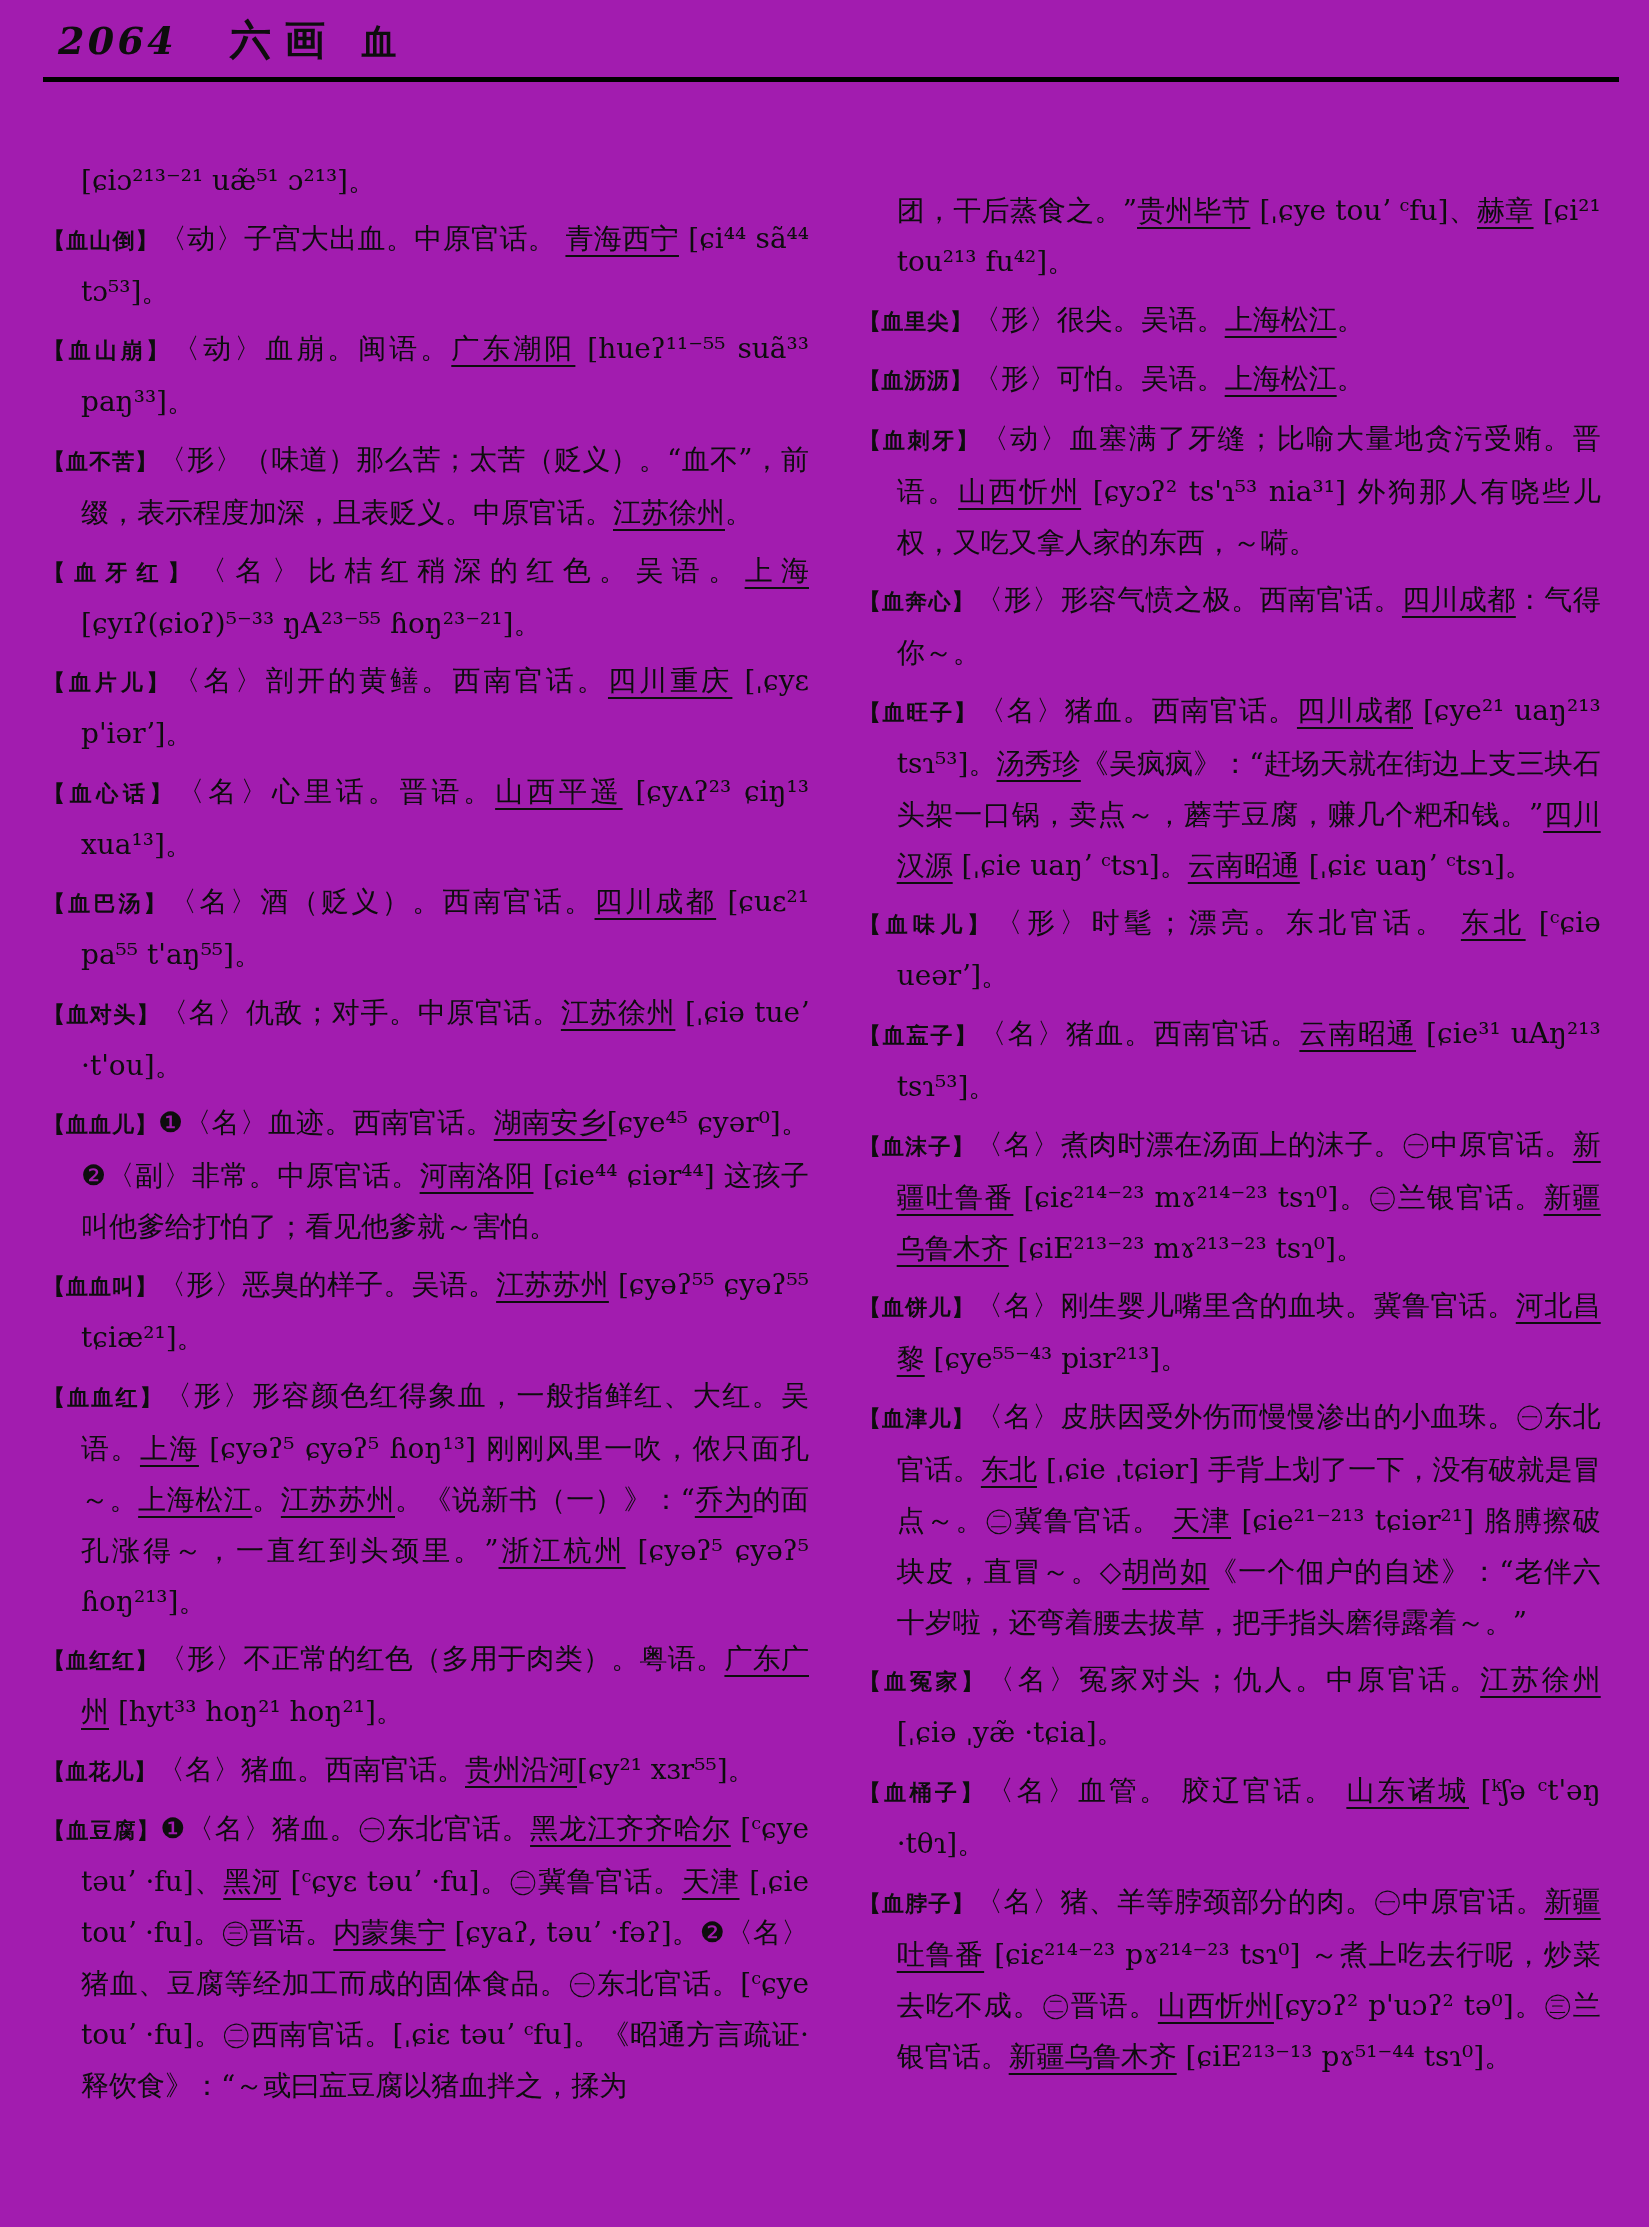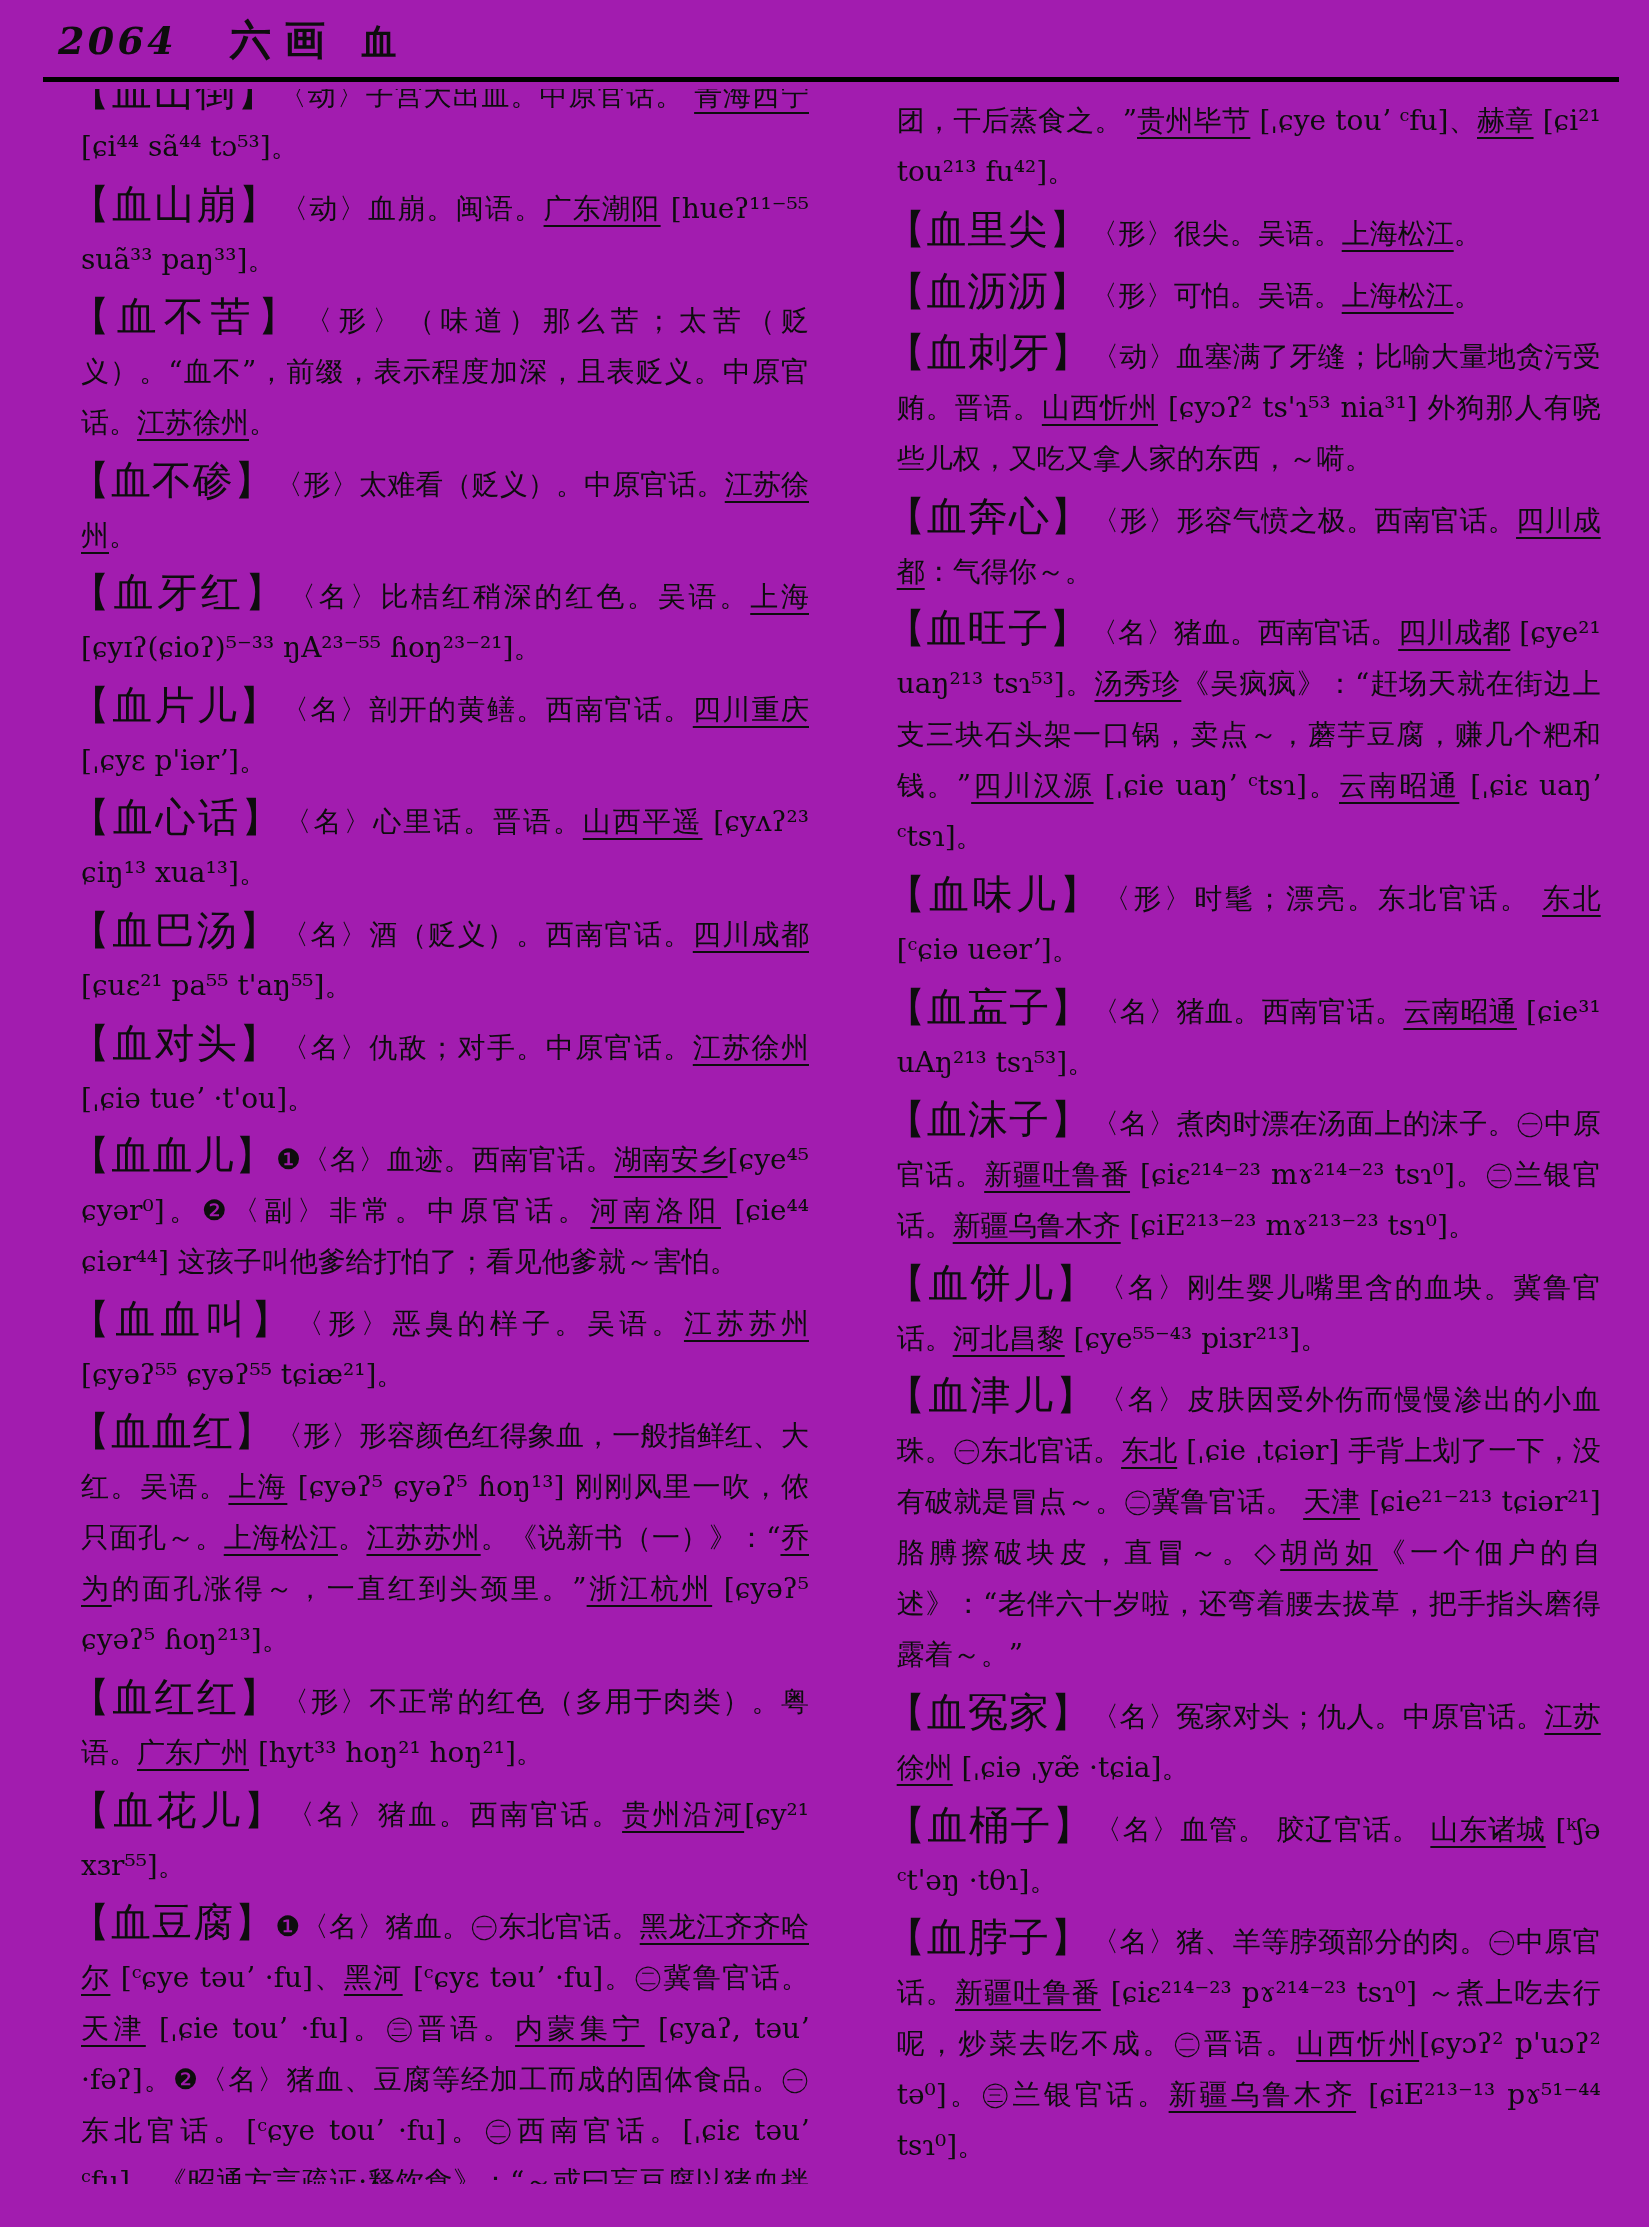--- a/index.html
+++ b/index.html
@@ -17,40 +17,39 @@
   .cols{display:flex;align-items:center;margin-top:6.6px;height:2095px;overflow:hidden;}
   .col{overflow:hidden;}
   .col.left{width:766px;}
   .col.right{width:742px;}
   .divider{width:3.3px;background:#000;flex:none;margin-left:21.4px;margin-right:25px;}
   p.entry{
     margin:0 0 6.6px 0;font-size:28px;line-height:51px;
     padding-left:38px;text-indent:-38px;text-align:justify;text-justify:inter-character;
   }
   p.entry.cont{padding-left:38px;text-indent:0;}
-  .head{font-size:40px;font-weight:normal;letter-spacing:0.8px;margin-left:27px;}
+  .head{font-size:22px;font-weight:bold;letter-spacing:0.8px;}
   .u{text-decoration:underline;text-decoration-thickness:2.1px;text-underline-offset:6.6px;}
 </style>
 </head>
 <body>
 
 <div class="page">
   <header>
     <span class="pageno">2064</span>
     <span class="sect">六画</span>
     <span class="rad">血</span>
   </header>
   <div class="rule"></div>
   <div class="cols">
     <div class="col left" id="col-left">
         <p class="entry cont"><span>[ɕiɔ²¹³⁻²¹ uæ̃⁵¹ ɔ²¹³]。</span></p>
         <p class="entry"><b class="head">【血山倒】</b><span>〈动〉子宫大出血。中原官话。 <span class="u">青海西宁</span> [ɕi⁴⁴ sã⁴⁴ tɔ⁵³]。</span></p>
         <p class="entry"><b class="head">【血山崩】</b><span>〈动〉血崩。闽语。<span class="u">广东潮阳</span> [hueʔ¹¹⁻⁵⁵ suã³³ paŋ³³]。</span></p>
         <p class="entry"><b class="head">【血不苦】</b><span>〈形〉（味道）那么苦；太苦（贬义）。“血不”，前缀，表示程度加深，且表贬义。中原官话。<span class="u">江苏徐州</span>。</span></p>
-        <p class="entry"><b class="head">【血不碜】</b><span>〈形〉太难看（贬义）。中原官话。<span class="u">江苏徐州</span>。</span></p>
         <p class="entry"><b class="head">【血牙红】</b><span>〈名〉比桔红稍深的红色。吴语。<span class="u">上海</span> [ɕyɪʔ(ɕioʔ)⁵⁻³³ ŋA²³⁻⁵⁵ ɦoŋ²³⁻²¹]。</span></p>
         <p class="entry"><b class="head">【血片儿】</b><span>〈名〉剖开的黄鳝。西南官话。<span class="u">四川重庆</span> [ˌɕyε p'iərʼ]。</span></p>
         <p class="entry"><b class="head">【血心话】</b><span>〈名〉心里话。晋语。<span class="u">山西平遥</span> [ɕyʌʔ²³ ɕiŋ¹³ xua¹³]。</span></p>
         <p class="entry"><b class="head">【血巴汤】</b><span>〈名〉酒（贬义）。西南官话。<span class="u">四川成都</span> [ɕuε²¹ pa⁵⁵ t'aŋ⁵⁵]。</span></p>
         <p class="entry"><b class="head">【血对头】</b><span>〈名〉仇敌；对手。中原官话。<span class="u">江苏徐州</span> [ˌɕiə tueʼ ·t'ou]。</span></p>
         <p class="entry"><b class="head">【血血儿】</b><span>❶〈名〉血迹。西南官话。<span class="u">湖南安乡</span>[ɕye⁴⁵ ɕyər⁰]。❷〈副〉非常。中原官话。<span class="u">河南洛阳</span> [ɕie⁴⁴ ɕiər⁴⁴] 这孩子叫他爹给打怕了；看见他爹就～害怕。</span></p>
         <p class="entry"><b class="head">【血血叫】</b><span>〈形〉恶臭的样子。吴语。<span class="u">江苏苏州</span> [ɕyəʔ⁵⁵ ɕyəʔ⁵⁵ tɕiæ²¹]。</span></p>
         <p class="entry"><b class="head">【血血红】</b><span>〈形〉形容颜色红得象血，一般指鲜红、大红。吴语。<span class="u">上海</span> [ɕyəʔ⁵ ɕyəʔ⁵ ɦoŋ¹³] 刚刚风里一吹，侬只面孔～。<span class="u">上海松江</span>。<span class="u">江苏苏州</span>。《说新书（一）》：“<span class="u">乔为</span>的面孔涨得～，一直红到头颈里。”<span class="u">浙江杭州</span> [ɕyəʔ⁵ ɕyəʔ⁵ ɦoŋ²¹³]。</span></p>
         <p class="entry"><b class="head">【血红红】</b><span>〈形〉不正常的红色（多用于肉类）。粤语。<span class="u">广东广州</span> [hyt³³ hoŋ²¹ hoŋ²¹]。</span></p>
         <p class="entry"><b class="head">【血花儿】</b><span>〈名〉猪血。西南官话。<span class="u">贵州沿河</span>[ɕy²¹ xɜr⁵⁵]。</span></p>

